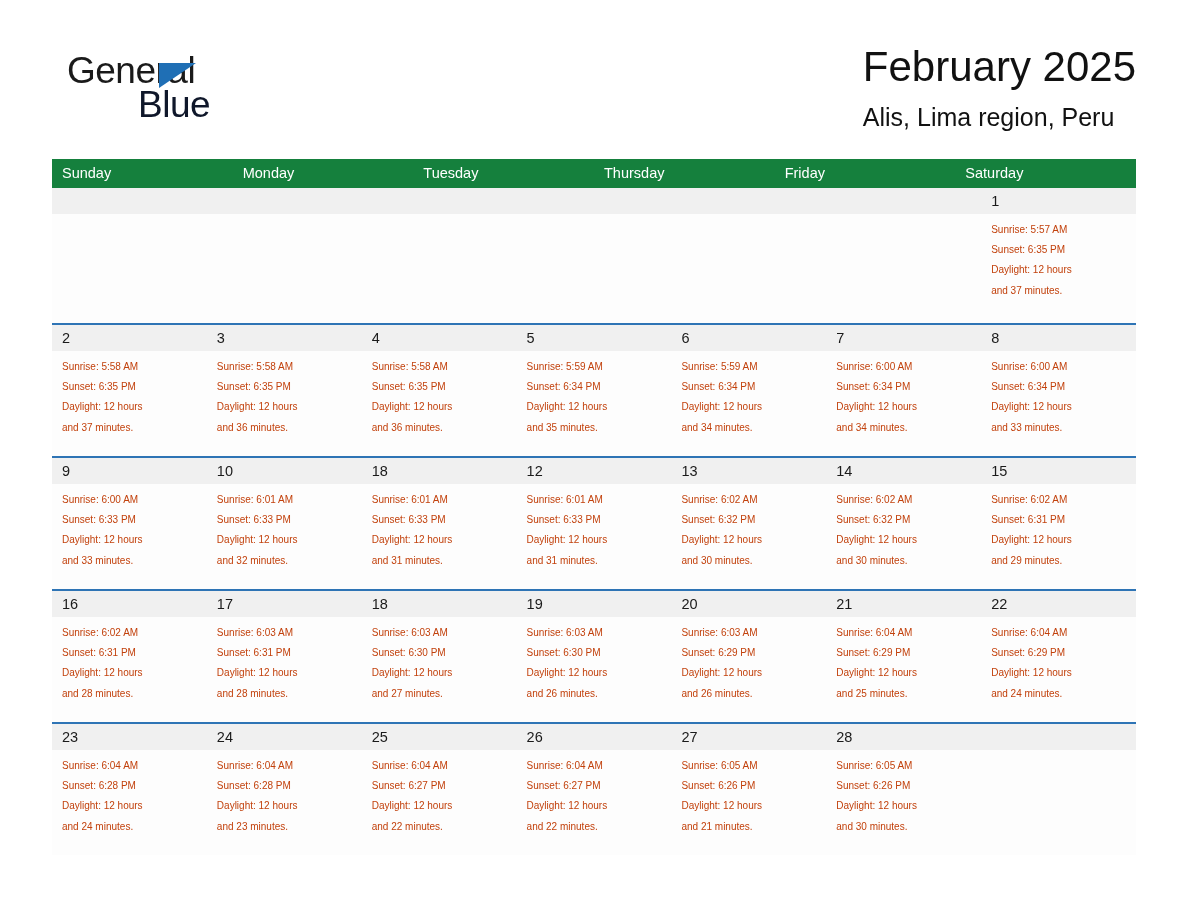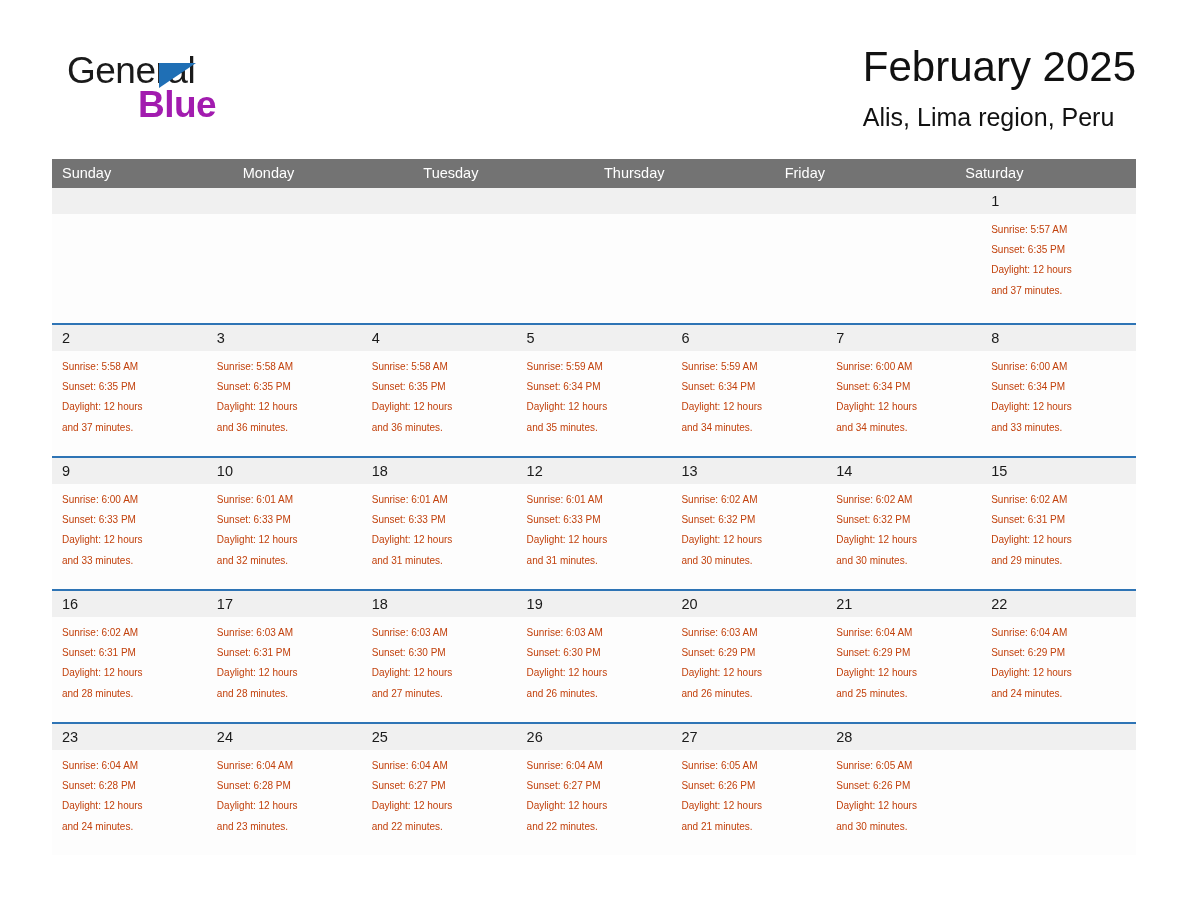--- a/index.html
+++ b/index.html
@@ -54,23 +54,23 @@
     height: 0;
     border-top: 25px solid #1f6fb5;
     border-right: 37px solid transparent;
   }
   .brand-blue {
     position: absolute;
     left: 78px;
     top: 34px;
     font-size: 37px;
     letter-spacing: -0.5px;
-    color: #a21caf;
+    color: #0f172a;
     font-family: "Liberation Sans", sans-serif;
-    font-weight: 700;
+    font-weight: 400;
   }
   .title-block {
     position: absolute;
     right: 0;
     top: 0;
     text-align: left;
   }
   .month-title {
     font-size: 42px;
     font-weight: 400;
@@ -89,21 +89,21 @@
 
   
   .calendar {
     position: absolute;
     left: 52px;
     top: 159px;
     width: 1084px;
   }
   .cal-head {
     display: flex;
-    background: #737373;
+    background: #15803d;
     height: 29px;
   }
   .cal-head .cell {
     flex: 1 1 0;
     color: #ffffff;
     font-size: 14.5px;
     line-height: 29px;
     padding-left: 10px;
     box-sizing: border-box;
     white-space: nowrap;

